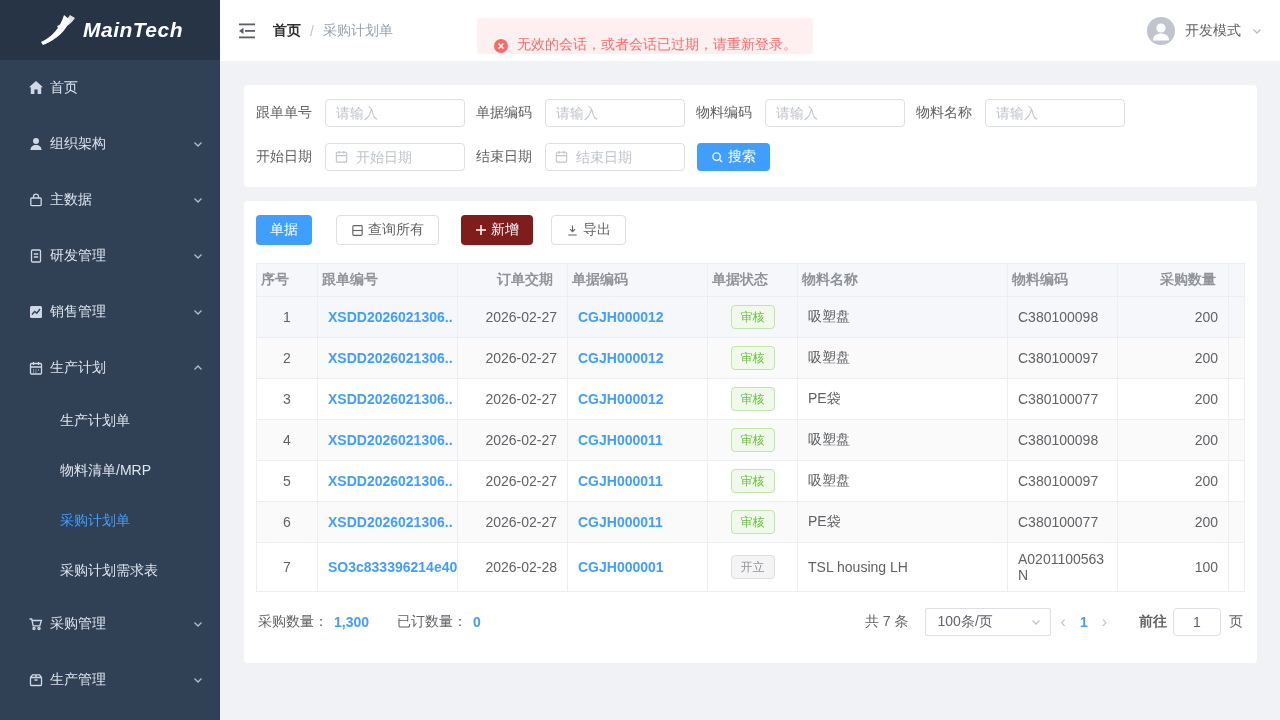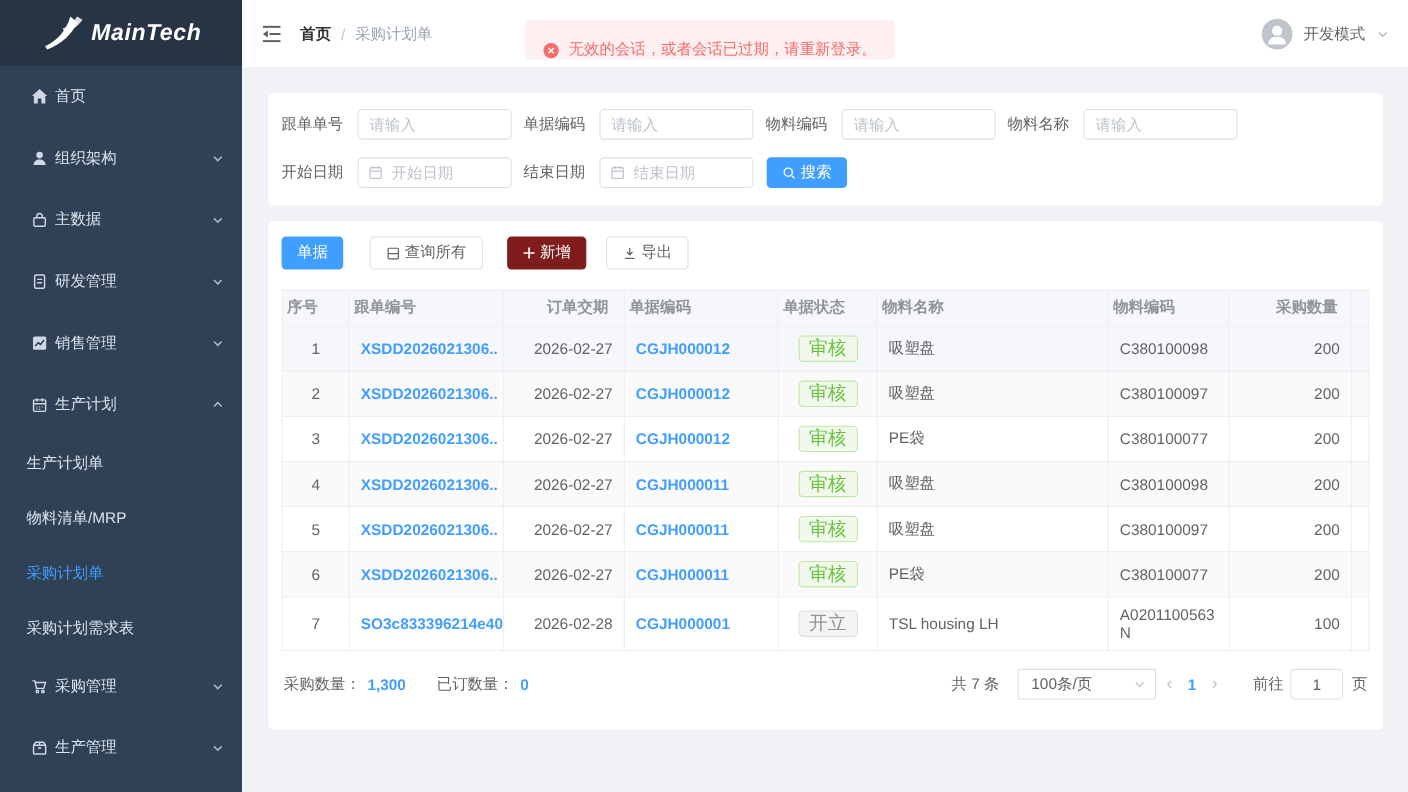--- a/index.html
+++ b/index.html
@@ -9,21 +9,21 @@
 
   
   .sidebar { width:220px; min-width:220px; height:720px; background:#304156; overflow:hidden; }
   .logo { height:60px; background:#263445; display:flex; align-items:center; justify-content:center; gap:4px; }
   .logo-text { color:#fff; font-style:italic; font-weight:bold; font-size:21px; letter-spacing:.5px; }
   .menu-item { height:56px; display:flex; align-items:center; padding:0 16px 0 28px; color:#dde4ed; cursor:pointer; }
   .menu-item .mi-icon { width:16px; height:16px; margin-right:6px; flex:none; }
   .menu-item .mi-label { flex:1; }
   .menu-item .chev { width:12px; height:12px; opacity:.8; }
   .chev.up { transform:rotate(180deg); }
-  .sub-item { height:50px; display:flex; align-items:center; padding-left:24px; color:#dde4ed; cursor:pointer; }
+  .sub-item { height:50px; display:flex; align-items:center; padding-left:60px; color:#dde4ed; cursor:pointer; }
   .sub-item[data-active="true"] { color:#409eff; }
 
   
   .main { flex:1; display:flex; flex-direction:column; position:relative; }
   .topbar { height:61px; background:#fff; display:flex; align-items:center; padding:0 18px 0 17px; position:relative; flex:none; }
   .hamburger { width:20px; height:18px; margin-right:16px; cursor:pointer; }
   .crumb-home { font-weight:bold; color:#303133; cursor:pointer; }
   .crumb-sep { margin:0 9px; color:#c0c4cc; }
   .crumb-cur { color:#97a3b0; }
   .alert { position:absolute; left:257px; top:18px; height:36px; background:#fef0f0; border-radius:4px; display:flex; align-items:flex-end; padding:0 16px; color:#f56c6c; }
@@ -71,36 +71,36 @@
   .c-mname { width:210px; }
   .c-mcode { width:110px; word-break:break-all; }
   .c-qty   { width:111px; text-align:right; padding-right:12px; }
   .c-pad   { width:16px;  padding:0; }
   td.c-order, td.c-doc { white-space:nowrap; }
   th.c-date { text-align:right; padding-right:14px; }
   th.c-qty  { text-align:right; padding-right:12px; }
   .grid a { color:#409eff; font-weight:bold; text-decoration:none; cursor:pointer; }
   tr.row-current td { background:#f5f7fa; }
   tr.row-stripe td { background:#fafafa; }
-  .badge { display:inline-block; font-size:17px; line-height:22px; padding:0 9px; border-radius:4px; }
+  .badge { display:inline-block; font-size:12px; line-height:22px; padding:0 9px; border-radius:4px; }
   .badge[data-status="success"] { background:#f0f9eb; border:1px solid #bfe6a8; color:#67c23a; }
   .badge[data-status="info"]    { background:#f4f4f5; border:1px solid #dddee1; color:#909399; }
 
   
   .foot { display:flex; align-items:center; margin-top:16px; padding:0 2px; }
   .sum-label { color:#606266; }
   .sum-val { color:#409eff; font-weight:bold; margin:0 28px 0 6px; }
   .sum-val.last { margin-right:0; }
   .pager { margin-left:auto; display:flex; align-items:center; color:#606266; }
   .pg-total { margin-right:16px; }
   .pg-select { width:126px; height:28px; border:1px solid #dcdfe6; border-radius:2px; display:flex; align-items:center; padding:0 8px 0 12px; cursor:pointer; color:#606266; }
   .pg-select .sel-chev { margin-left:auto; width:12px; height:12px; color:#c0c4cc; }
   .pg-arrow { font-size:16px; color:#c0c4cc; padding:0 10px; cursor:pointer; line-height:28px; }
   .pg-page { color:#409eff; font-weight:bold; padding:0 4px; cursor:pointer; }
-  .pg-goto { margin:0 6px 0 22px; }
+  .pg-goto { margin:0 6px 0 22px;font-weight:bold; }
   .pg-input { width:48px; height:28px; border:1px solid #dcdfe6; border-radius:4px; text-align:center; font-size:14px; color:#606266; margin-right:8px; font-family:inherit; }
   svg { display:block; }
 </style>
 </head>
 <body>
 
 <div class="app">
 
   <aside class="sidebar">
     <div class="logo">

